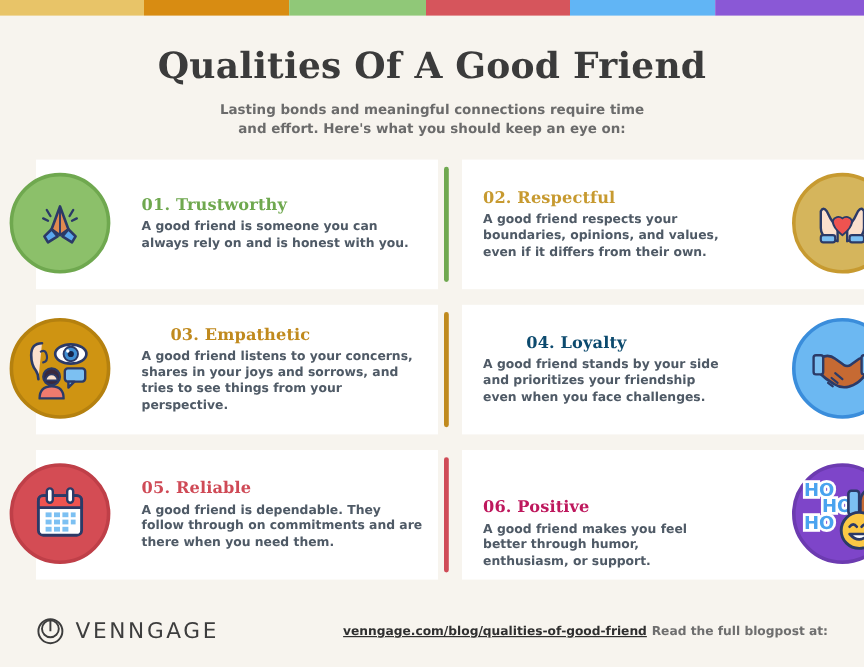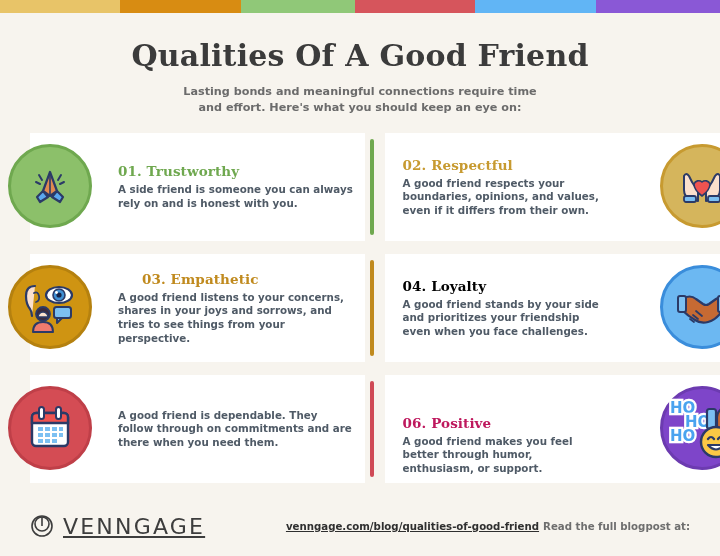--- a/index.html
+++ b/index.html
@@ -120,25 +120,24 @@
     position: absolute;
     left: 0; right: 0; bottom: 0;
     height: 60px;
     display: flex;
     align-items: center;
     padding: 0 30px;
   }
   #brand { display: flex; align-items: center; gap: 9px; }
   #venn-icon { display: block; }
   #brand-name {
-    font-size: 22px;
+    font-size: 18px;
     letter-spacing: 2.2px;
     color: #3d3d3d;
     font-weight: 500;
-    text-decoration: underline;
   }
   #footer-note {
     margin-left: auto;
     font-size: 10.2px;
     color: #6e6e6e;
     font-weight: 600;
     display: flex;
     gap: 4px;
     align-items: baseline;
   }
@@ -178,21 +177,21 @@
             <path d="M23 9 L30 28 L23 33 L16 28 Z" fill="#e08a50" stroke="#2b3a67" stroke-width="2.2" stroke-linejoin="round"></path>
             <path d="M16 28 L10 34 L13 39 L21 34 Z" fill="#5aa7ee" stroke="#2b3a67" stroke-width="2.2" stroke-linejoin="round"></path>
             <path d="M30 28 L36 34 L33 39 L25 34 Z" fill="#5aa7ee" stroke="#2b3a67" stroke-width="2.2" stroke-linejoin="round"></path>
             <path d="M23 9 L23 32" stroke="#2b3a67" stroke-width="1.6"></path>
             <path d="M12 12 L15 17 M34 12 L31 17 M9 19 L13 21 M37 19 L33 21" stroke="#2b3a67" stroke-width="2" stroke-linecap="round"></path>
           </svg>
         </div>
       </div>
       <div class="item-text">
         <div class="item-title" style="color: rgb(111, 168, 79);">01. Trustworthy</div>
-        <div class="item-desc">A side friend is someone you can always rely on and is honest with you.</div>
+        <div class="item-desc">A good friend is someone you can always rely on and is honest with you.</div>
       </div>
     </div>
 
     <div class="dividers">
       <div class="bar" style="background: rgb(111, 168, 79);"></div>
       <div class="bar" style="background: rgb(199, 154, 48);"></div>
     </div>
 
     <div class="card right">
       <div class="item-text">
@@ -238,21 +237,21 @@
       </div>
     </div>
 
     <div class="dividers">
       <div class="bar" style="background: rgb(192, 138, 30);"></div>
       <div class="bar" style="background: rgb(58, 141, 219);"></div>
     </div>
 
     <div class="card right">
       <div class="item-text">
-        <div class="item-title" style="color: #000000;">04. Loyalty</div>
+        <div class="item-title" style="color: #0c4a6e; margin-left: 36px;">04. Loyalty</div>
         <div class="item-desc">A good friend stands by your side and prioritizes your friendship even when you face challenges.</div>
       </div>
       <div class="badge" style="background: rgb(108, 184, 242); border: 3px solid rgb(58, 141, 219);">
         <div class="badge-inner">
           <svg width="52" height="40" viewBox="0 0 52 40">
             <path d="M6 12 q8 -5 14 0 l7 5 q3 2 6 0 l7 -5 q5 -3 6 2 l0 10 q-6 9 -14 11 q-7 2 -13 -2 q-7 -4 -13 -10 z" fill="#c66a33" stroke="#2b3a67" stroke-width="2.2" stroke-linejoin="round"></path>
             <path d="M20 24 l6 5 M17 28 l5 4 M14 32 l4 3" stroke="#2b3a67" stroke-width="1.8" stroke-linecap="round"></path>
             <rect x="2" y="9" width="8" height="16" rx="2" fill="#7cc0f2" stroke="#2b3a67" stroke-width="2"></rect>
             <rect x="42" y="9" width="8" height="16" rx="2" fill="#7cc0f2" stroke="#2b3a67" stroke-width="2"></rect>
           </svg>
@@ -280,20 +279,21 @@
               <rect x="25" y="28" width="5" height="4"></rect>
                 <rect x="32" y="28" width="4" height="4"></rect>
               <rect x="11" y="34" width="5" height="4"></rect>
                 <rect x="18" y="34" width="5" height="4"></rect>
               <rect x="25" y="34" width="5" height="4"></rect>
             </g>
           </svg>
         </div>
       </div>
       <div class="item-text">
+        <div class="item-title" style="color: rgb(207, 74, 86);">05. Reliable</div>
         <div class="item-desc">A good friend is dependable. They follow through on commitments and are there when you need them.</div>
       </div>
     </div>
 
     <div class="dividers">
       <div class="bar" style="background: rgb(207, 74, 86);"></div>
       <div class="bar" style="background: rgb(122, 75, 196);"></div>
     </div>
 
     <div class="card right">

